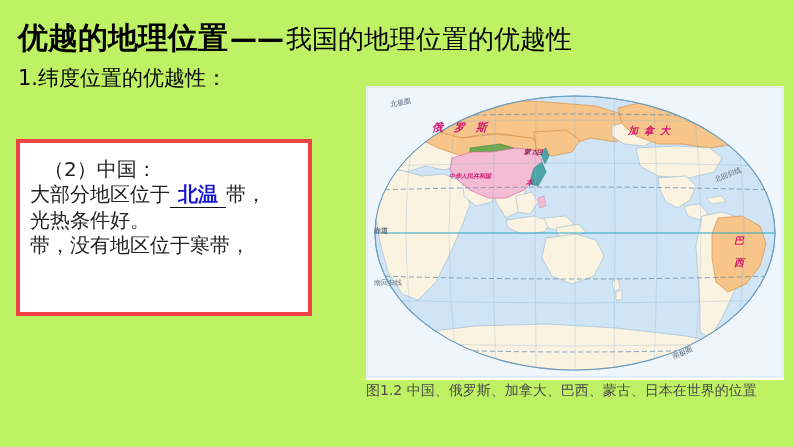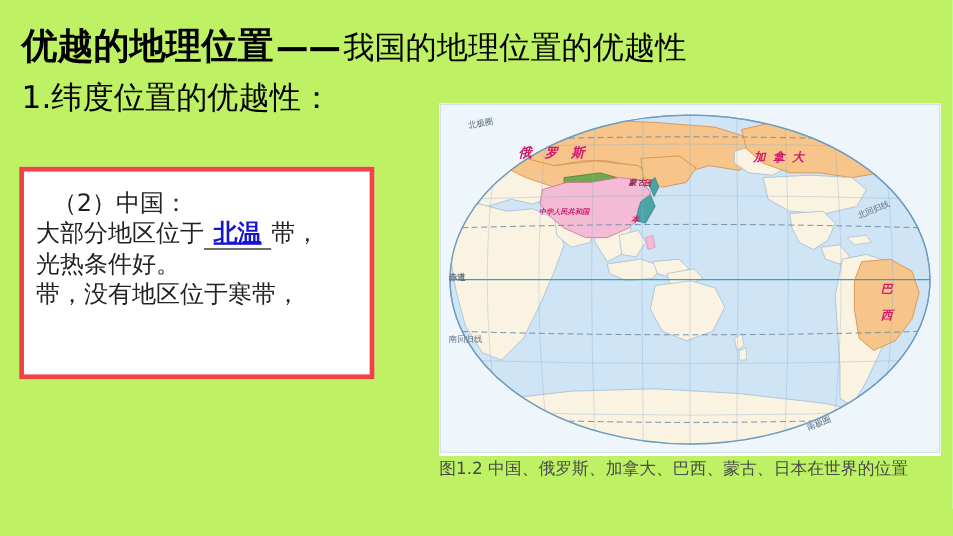--- a/index.html
+++ b/index.html
@@ -22,39 +22,39 @@
   }
   .title-dash{font-size:27px;font-weight:bold;color:#000;padding:0 2px;}
   .title-sub{
     font-size:26px;font-weight:normal;color:#000;
     font-family:"DejaVu Sans","Liberation Sans",sans-serif;
   }
 
   
   .subheading{
     position:absolute;left:18px;top:64px;
-    font-size:26px;color:#000;font-weight:normal;white-space:nowrap;
+    font-size:21px;color:#000;font-weight:normal;white-space:nowrap;
   }
 
   
   .textbox{
     position:absolute;left:16px;top:139px;width:296px;height:177px;
     border:4px solid #ef4444;background:#fff;box-sizing:border-box;
   }
   .tb-inner{padding:14px 10px 0 10px;}
   .tb-line{
     font-size:20px;color:#222;line-height:25px;white-space:nowrap;
     font-family:"DejaVu Sans","Liberation Sans",sans-serif;
   }
   .tb-line.indent{padding-left:14px;}
   .blank{
     color:#1414d2;font-weight:bold;border-bottom:1.5px solid #111;
     padding:0 2px;display:inline-block;text-align:center;
   }
-  .blank.w1{min-width:52px;text-decoration:underline;}
+  .blank.w1{min-width:52px;}
   .blank.w2{min-width:56px;}
 
   
   .mapwrap{
     position:absolute;left:366px;top:86px;width:418px;height:294px;
     background:#e9f2fb;overflow:hidden;
   }
   .mapframe{position:absolute;left:0;top:0;width:418px;height:294px;}
   .map-caption{
     position:absolute;left:366px;top:382px;width:418px;

